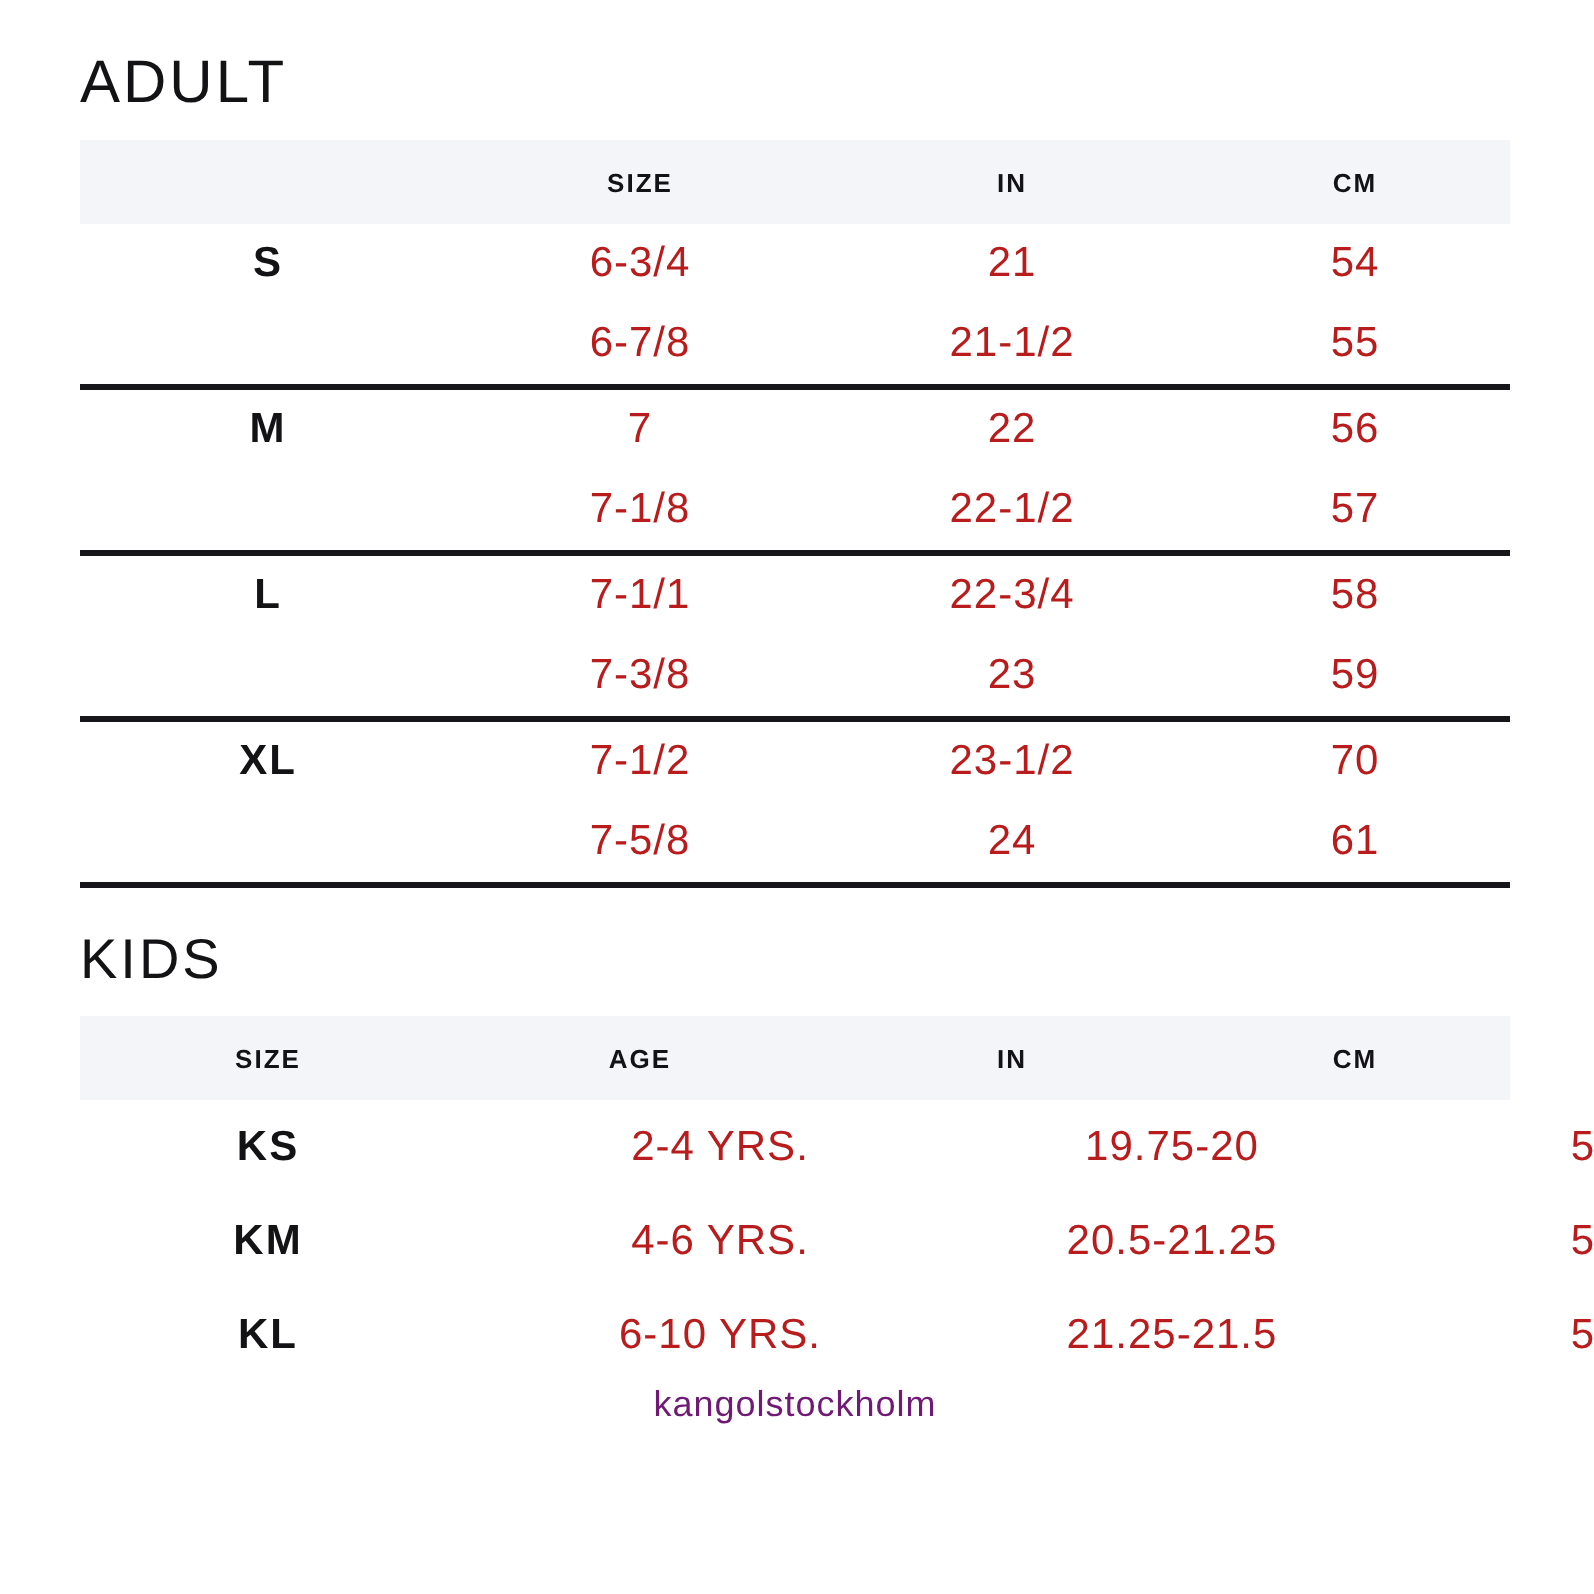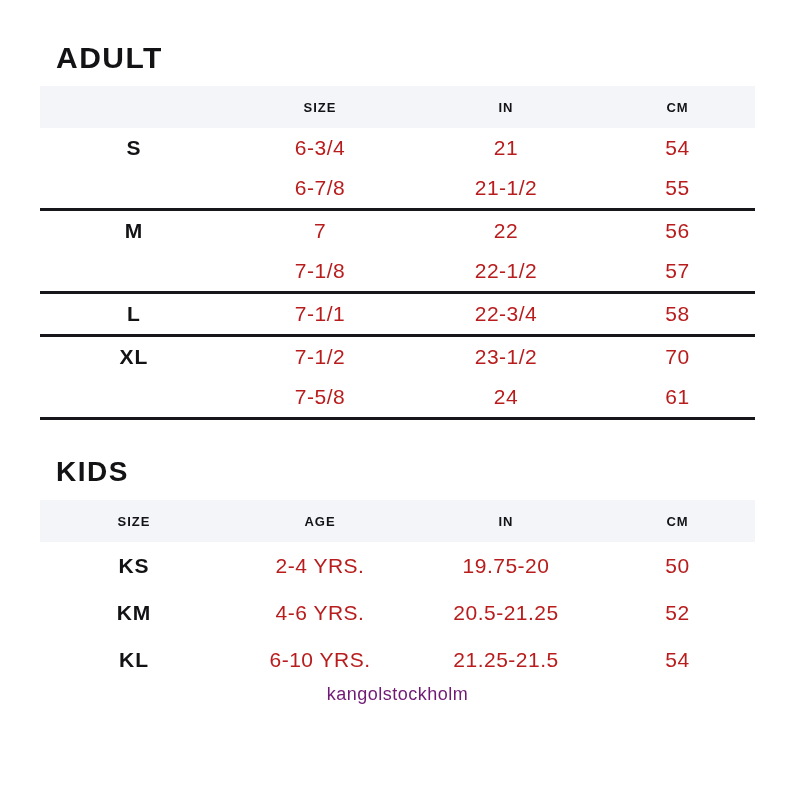--- a/index.html
+++ b/index.html
@@ -7,22 +7,22 @@
     width: 797px; height: 797px; overflow: hidden;
     font-family: "Liberation Sans", sans-serif;
     -webkit-font-smoothing: antialiased;
   }
   .page {
     box-sizing: border-box;
     width: 797px; height: 797px;
     padding: 0 42px 0 40px;
   }
   .section-title {
-    margin: 16px;
-    font-weight: bold;
+    margin: 0;
+    font-weight: normal;
     color: #131316;
     letter-spacing: 1.5px;
   }
   .adult-title {
     padding-top: 26px;
     font-size: 30px;
     line-height: 32px;
     margin-bottom: 12px;
   }
   .kids-title {
@@ -50,20 +50,21 @@
     display: grid;
     grid-template-columns: 188px 184px 188px 155px;
     height: 40px;
     align-items: center;
   }
   .krow {
     display: grid;
     grid-template-columns: 188px 184px 188px 155px;
     height: 47px;
     align-items: center;
+    gap: 40px;
   }
   .cell {
     text-align: center;
     font-size: 21px;
     font-weight: 300;
     letter-spacing: 0.5px;
     color: #b91c1c;
   }
   .label-cell {
     font-weight: bold;
@@ -122,20 +123,26 @@
             <div class="cell">57</div>
           </div>
         </div>
         <div class="group">
           <div class="trow">
             <div class="cell label-cell">L</div>
             <div class="cell">7-1/1</div>
             <div class="cell">22-3/4</div>
             <div class="cell">58</div>
           </div>
+          <div class="trow">
+            <div class="cell label-cell"></div>
+            <div class="cell">7-3/8</div>
+            <div class="cell">23</div>
+            <div class="cell">59</div>
+          </div>
         </div>
         <div class="group">
           <div class="trow">
             <div class="cell label-cell">XL</div>
             <div class="cell">7-1/2</div>
             <div class="cell">23-1/2</div>
             <div class="cell">70</div>
           </div>
           <div class="trow">
             <div class="cell label-cell"></div>

